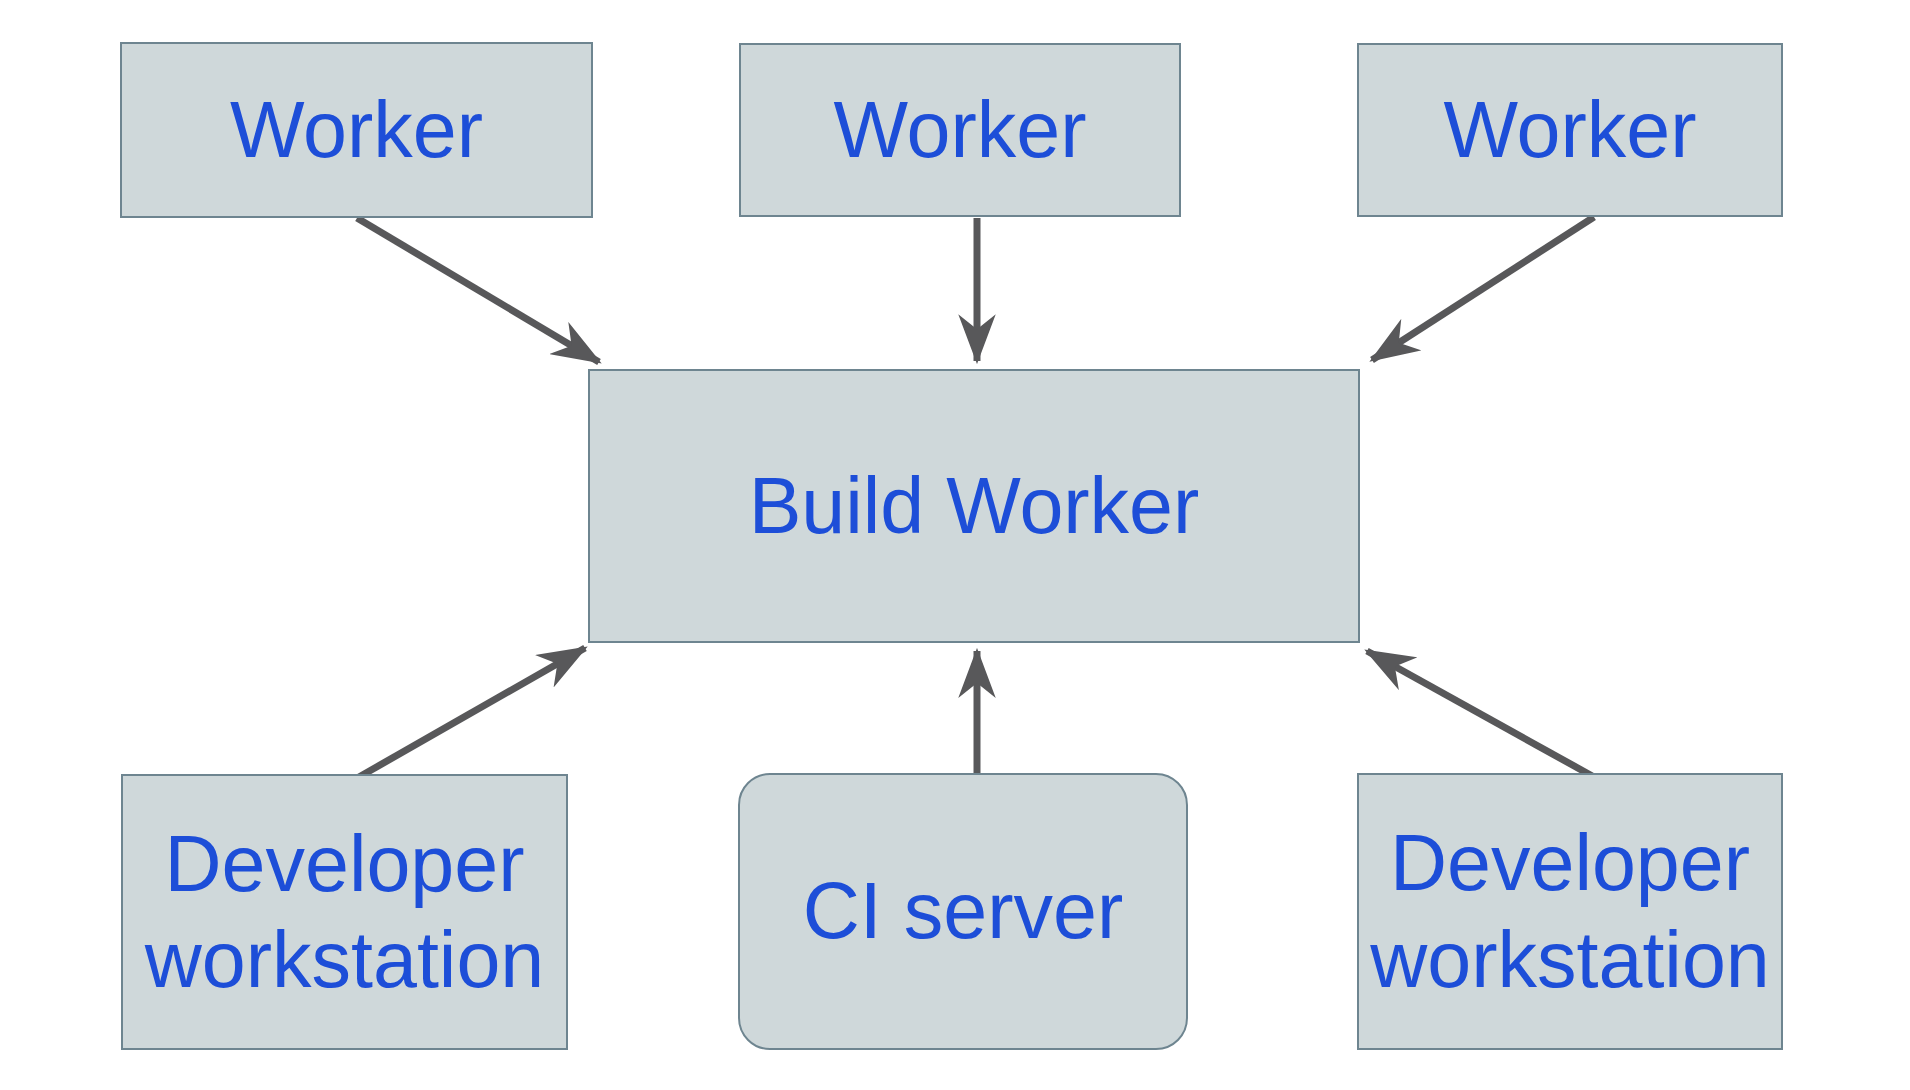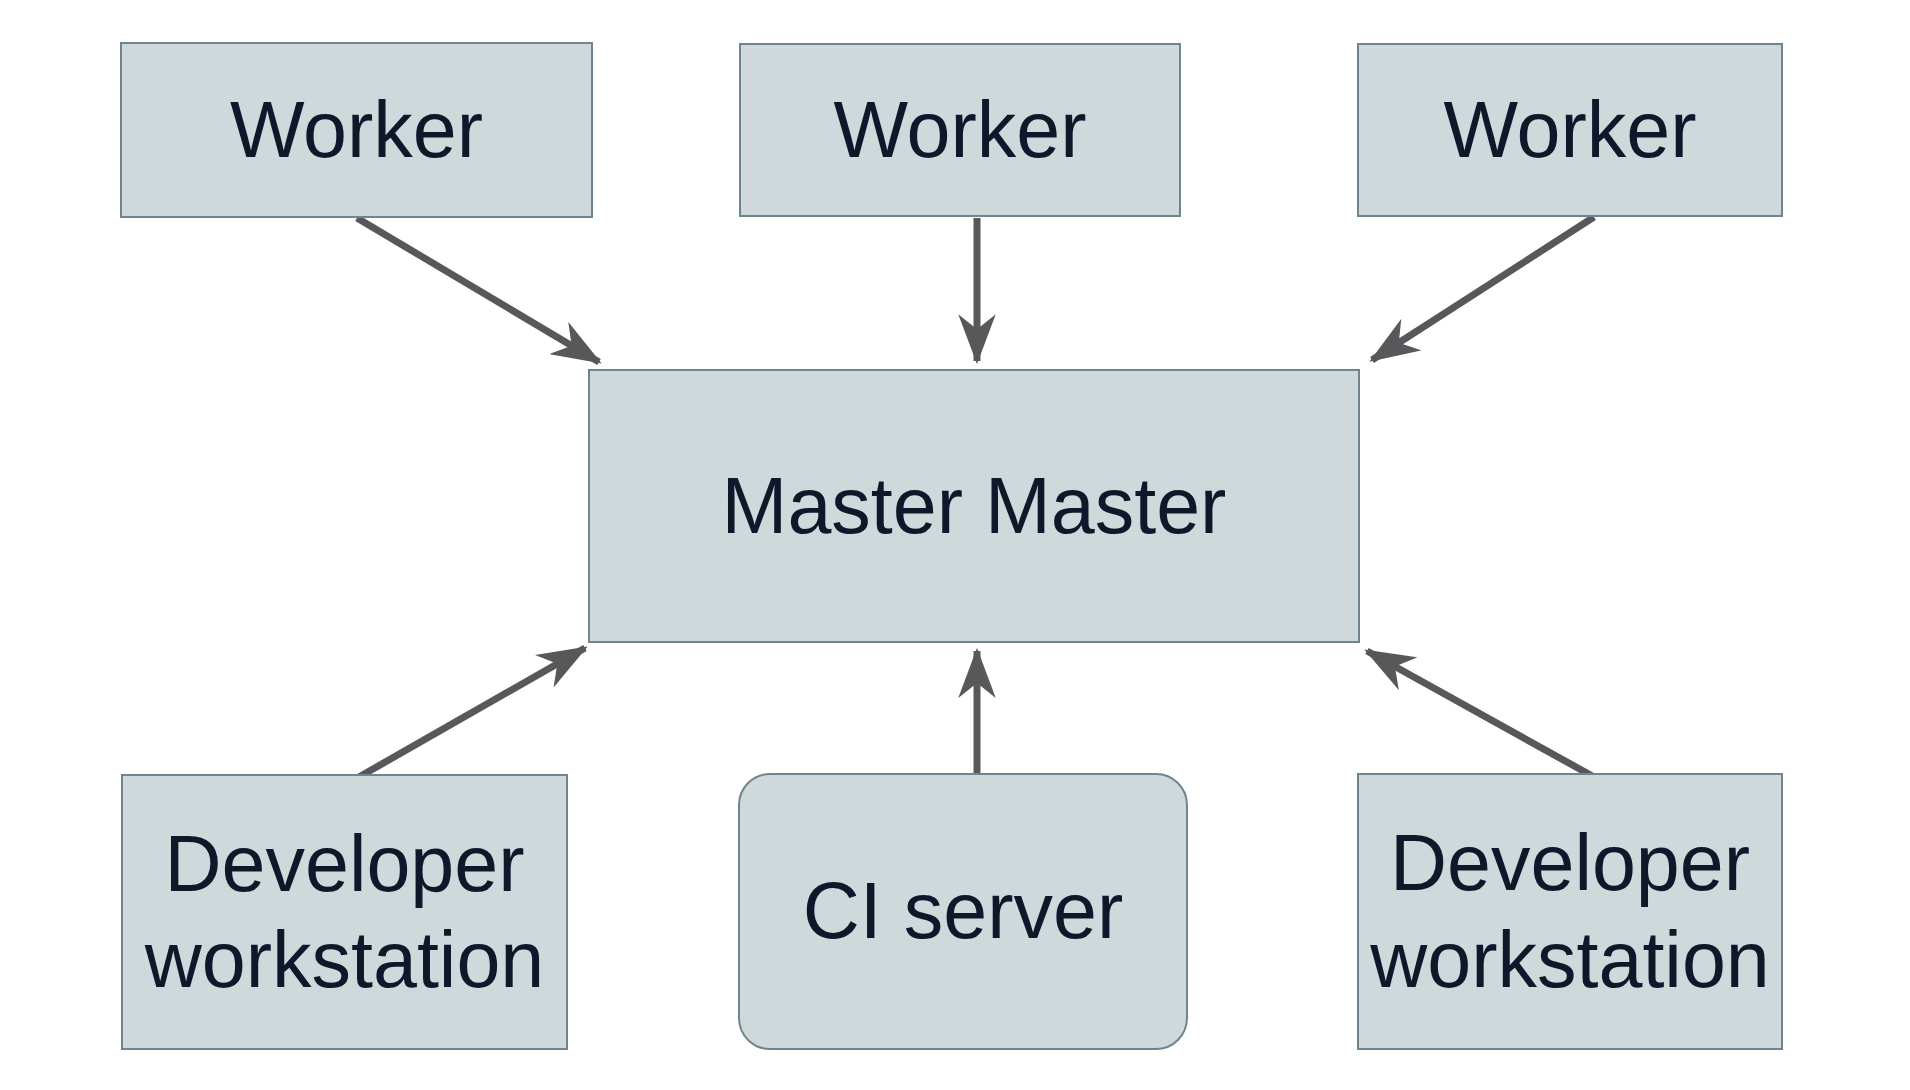--- a/index.html
+++ b/index.html
@@ -25,21 +25,21 @@
   }
   .node {
     position: absolute;
     box-sizing: border-box;
     background: #cfd8da;
     border: 2px solid #6e8590;
     display: flex;
     align-items: center;
     justify-content: center;
     text-align: center;
-    color: #0f172a;
+    color: #1d4ed8;
     font-size: 79px;
     line-height: 1.22;
     letter-spacing: 0px;
   }
   .node .label { padding: 0 10px; }
   .n-worker1 { left: 120px;  top: 42px;  width: 473px; height: 176px; }
   .n-worker2 { left: 739px;  top: 43px;  width: 442px; height: 174px; }
   .n-worker3 { left: 1357px; top: 43px;  width: 426px; height: 174px; }
   .n-build   { left: 588px;  top: 369px; width: 772px; height: 274px; }
   .n-devl    { left: 121px;  top: 774px; width: 447px; height: 276px; }
@@ -71,21 +71,21 @@
 
   <div class="node n-worker2">
     <span class="label">Worker</span>
   </div>
 
   <div class="node n-worker3">
     <span class="label">Worker</span>
   </div>
 
   <div class="node n-build">
-    <span class="label">Master Master</span>
+    <span class="label">Build Worker</span>
   </div>
 
   <div class="node n-devl">
     <span class="label">Developer workstation</span>
   </div>
 
   <div class="node n-ci">
     <span class="label">CI server</span>
   </div>
 

